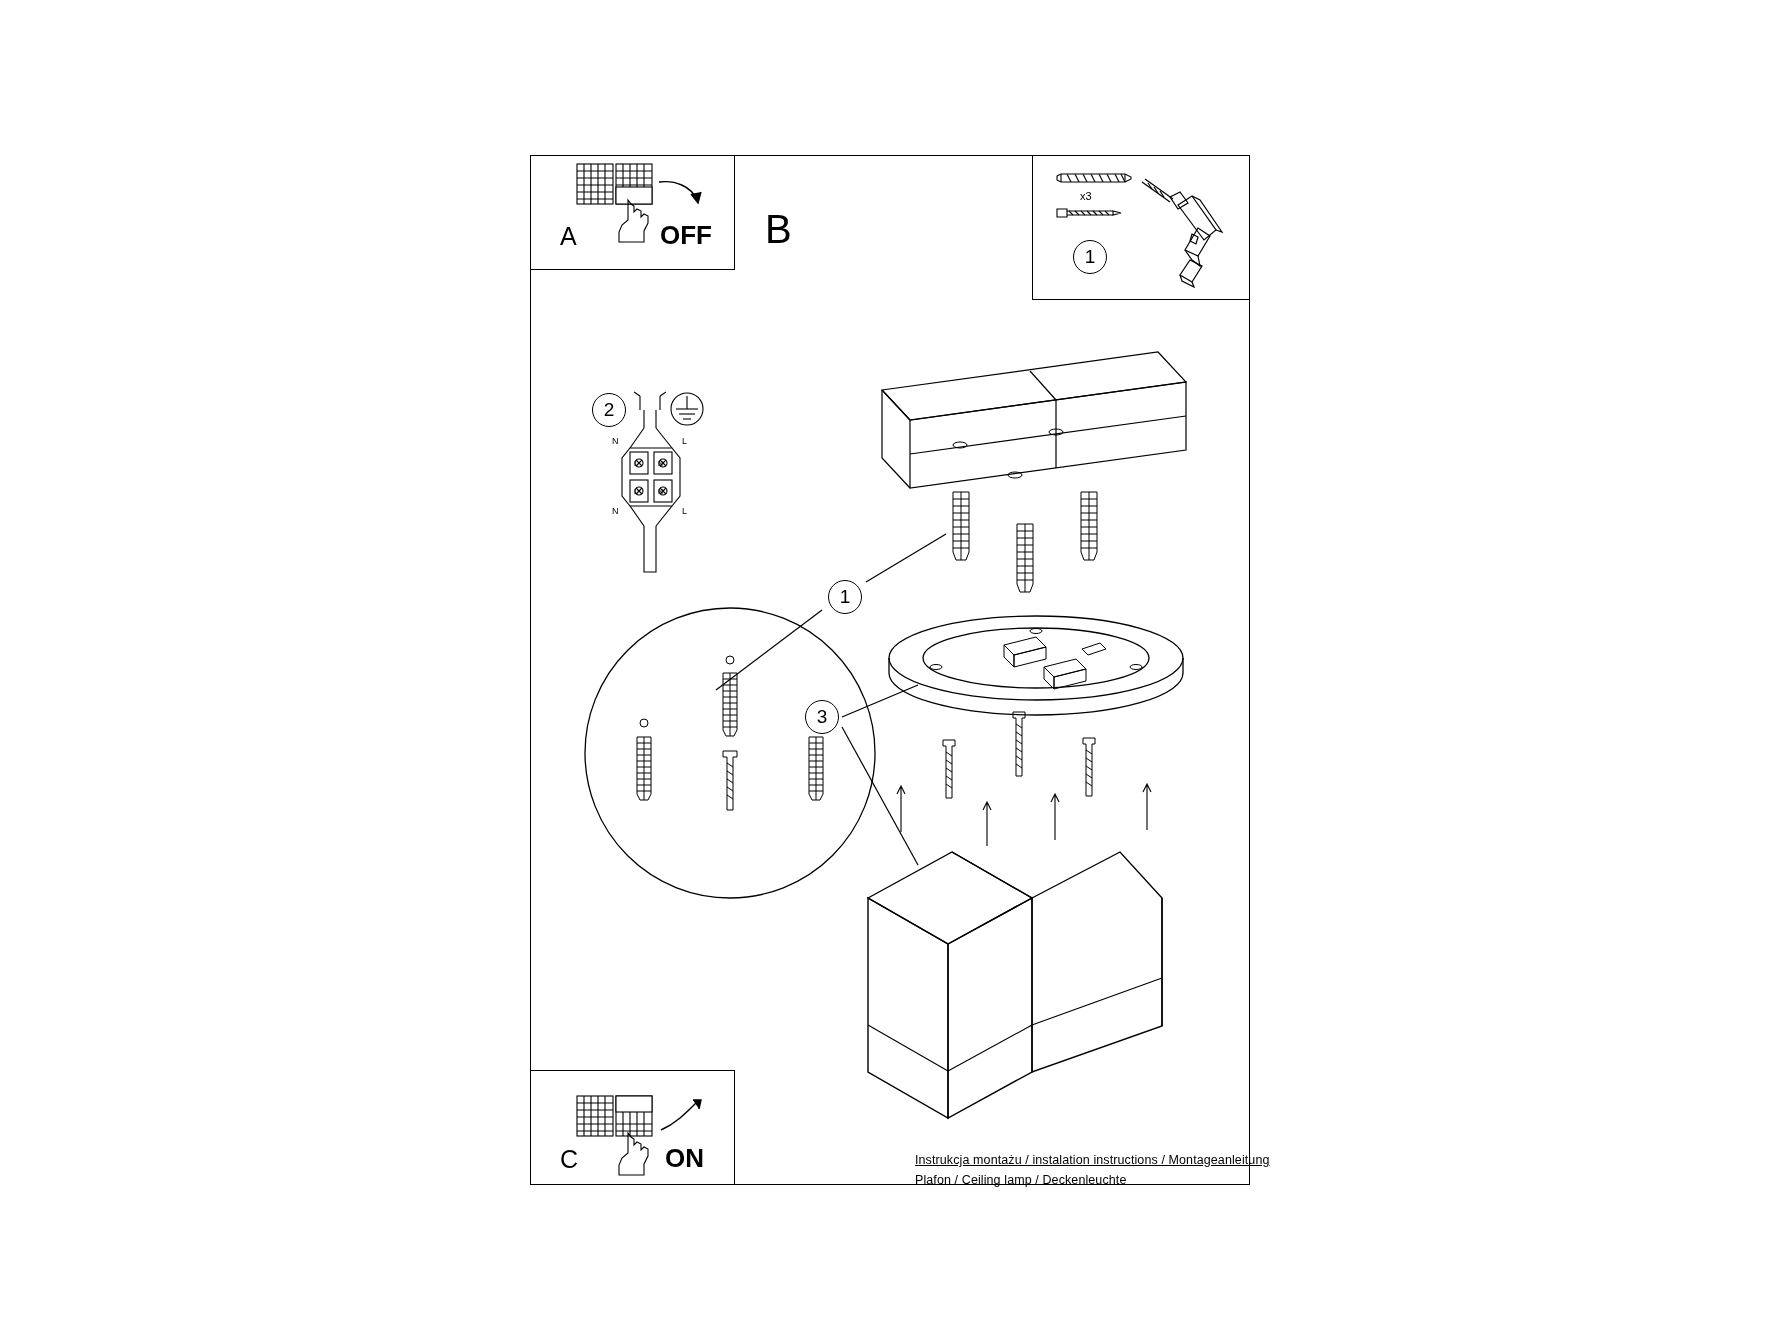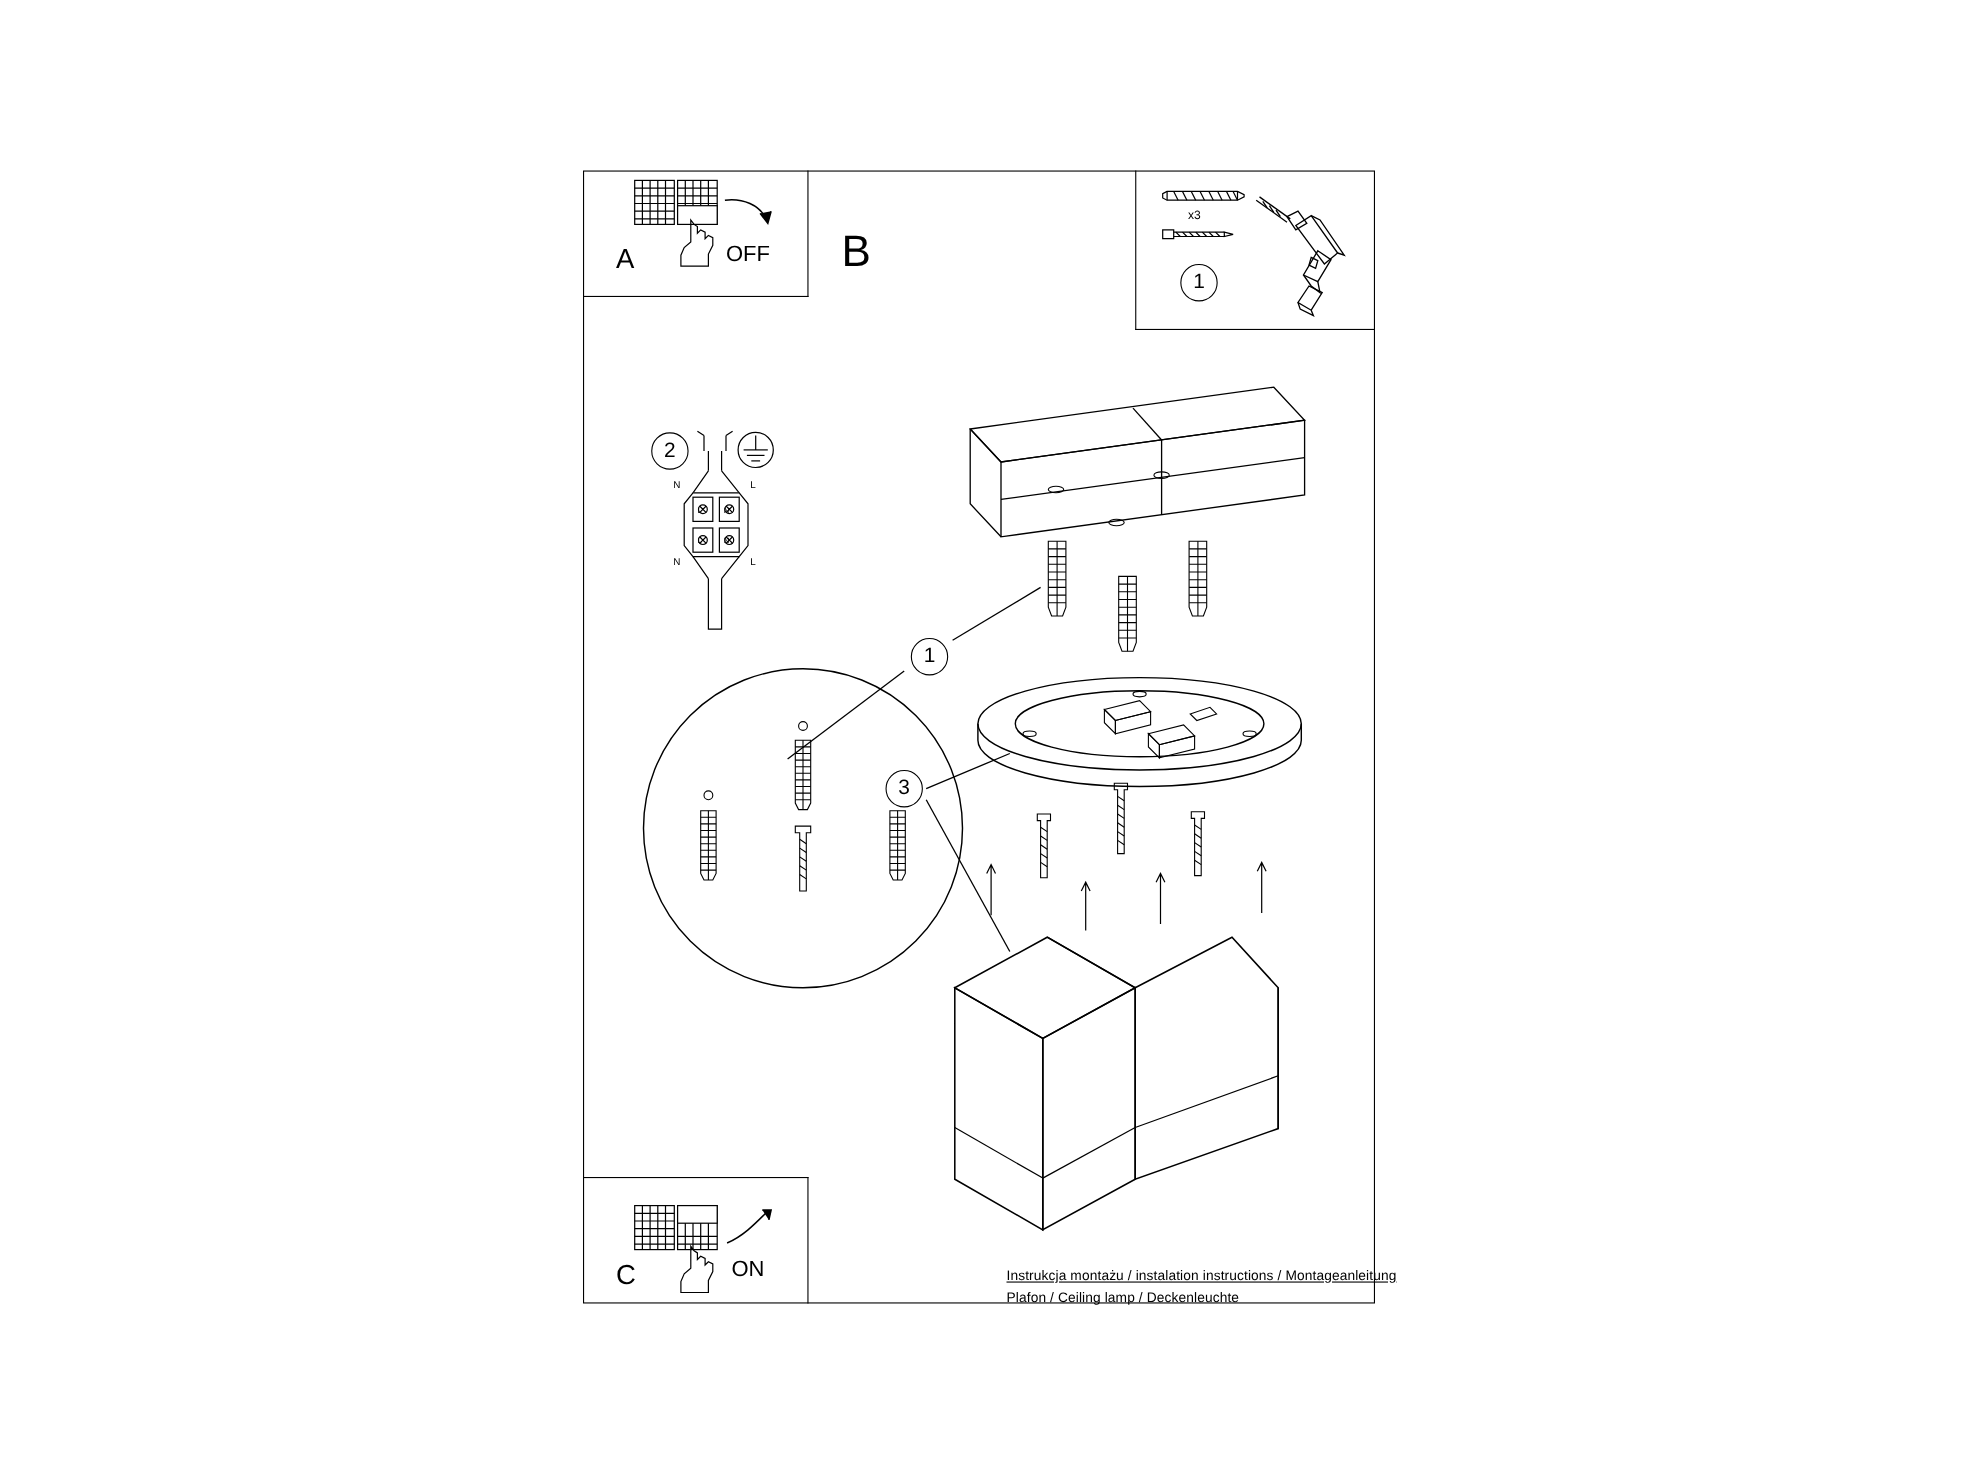--- a/index.html
+++ b/index.html
@@ -64,22 +64,22 @@
 
   .letter {
     font-size: 25px;
     font-weight: 400;
     letter-spacing: 0px;
   }
   .bigletter {
     font-size: 40px;
   }
   .word {
-    font-size: 20px;
-    font-weight: normal;
+    font-size: 26px;
+    font-weight: bold;
   }
   .tiny {
     font-size: 11px;
   }
   .callout {
     width: 34px;
     height: 34px;
     border: 1.5px solid #000;
     border-radius: 50%;
     box-sizing: border-box;

